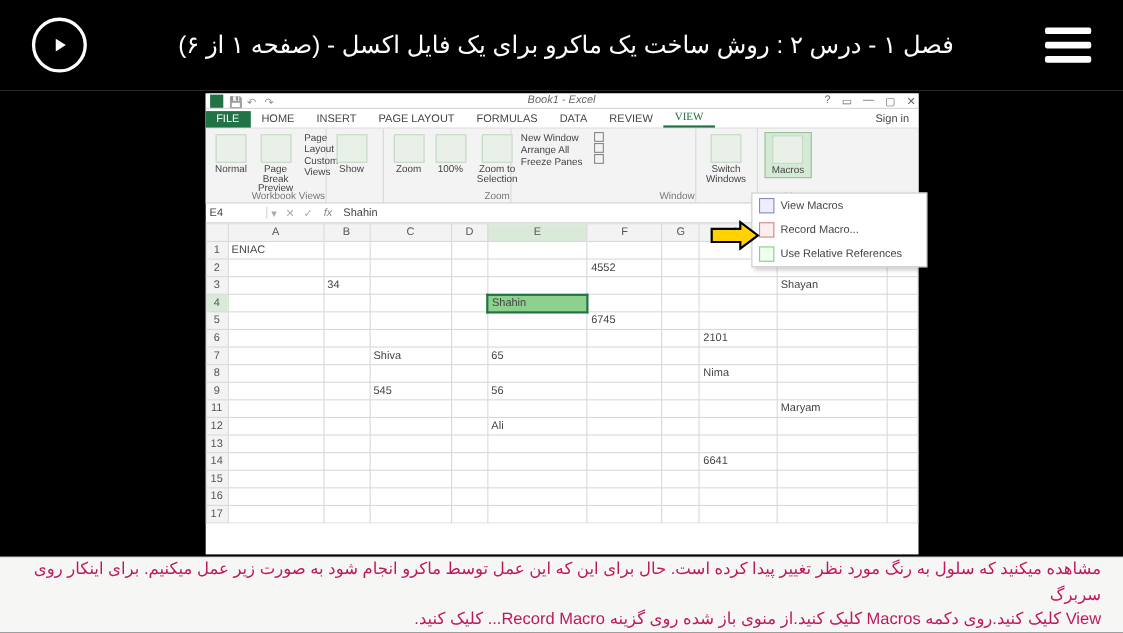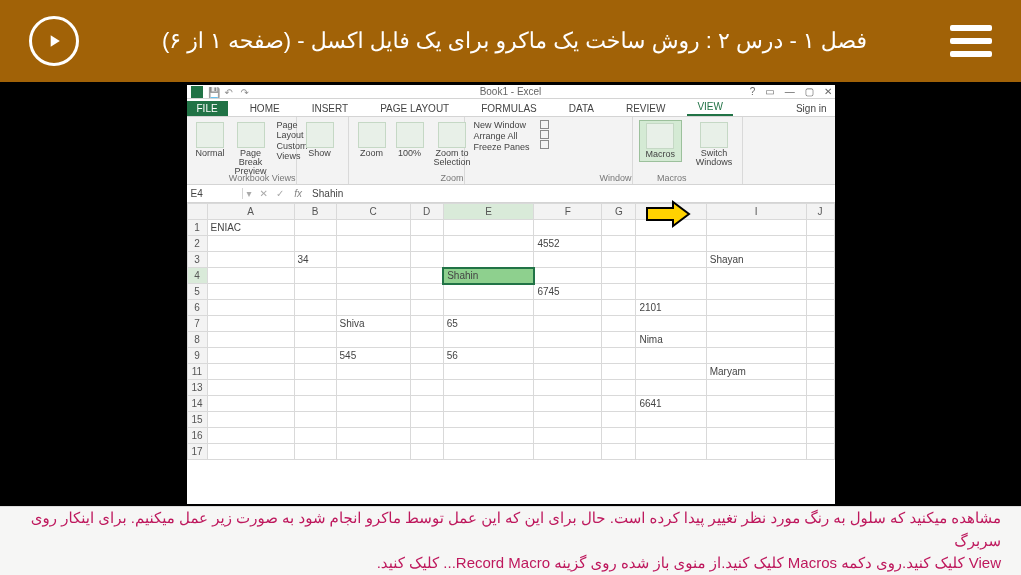--- a/index.html
+++ b/index.html
@@ -1,44 +1,44 @@
 <!DOCTYPE html>
 <html><head>
 <meta charset="utf-8">
 <style>
 * { margin: 0; padding: 0; box-sizing: border-box; }
 body { font-family: "Segoe UI", Tahoma, sans-serif; background: #fff; width: 1021px; height: 575px; overflow: hidden; }
 
 
-.topbar { background: #a16207; height: 82px; display: flex; align-items: center; justify-content: space-between; padding: 0 29px; }
+.topbar { background: #000000; height: 82px; display: flex; align-items: center; justify-content: space-between; padding: 0 29px; }
 .play-circle { width: 50px; height: 50px; border: 3px solid #fff; border-radius: 50%; display: flex; align-items: center; justify-content: center; }
 .play-circle svg { width: 20px; height: 20px; fill: #fff; }
 .topbar-title { color: #fff; font-size: 22px; direction: rtl; flex: 1; text-align: center; }
 .hamburger { width: 42px; height: 32px; display: flex; flex-direction: column; justify-content: space-between; cursor: pointer; }
 .hamburger div { height: 6px; background: #fff; border-radius: 2px; }
 
 
 .stage { background: #000; height: 424px; display: flex; justify-content: center; align-items: flex-start; position: relative; }
 
 
 .excel { width: 648px; height: 419px; background: #fff; margin-top: 3px; font-size: 10px; color: #444; position: relative; }
 
 
 .excel-titlebar { height: 14px; background: #fff; border-bottom: 1px solid #d4d4d4; display: flex; align-items: center; position: relative; }
 .excel-titlebar .left-icons { display: flex; align-items: center; gap: 6px; padding-left: 4px; }
 .excel-titlebar .xl-icon { width: 12px; height: 12px; background: #217346; display: inline-block; }
 .excel-titlebar .qi { width: 10px; height: 10px; display: inline-block; opacity: .6; }
-.excel-titlebar .center { position: absolute; left: 0; right: 0; text-align: center; font-size: 10px; color: #666; }
+.excel-titlebar .center { position: absolute; left: 0; right: 0; text-align: center; font-size: 10px; color: #666; font-style: italic; }
 .excel-titlebar .win-btns { position: absolute; right: 2px; display: flex; gap: 10px; font-size: 10px; color: #666; }
 
 
-.ribbon-tabs { height: 18px; background: #fff; display: flex; align-items: flex-end; border-bottom: 1px solid #d4d4d4; font-size: 10px; gap: 12px; }
+.ribbon-tabs { height: 18px; background: #fff; display: flex; align-items: flex-end; border-bottom: 1px solid #d4d4d4; font-size: 10px; }
 .ribbon-tabs .file-tab { background: #217346; color: #fff; padding: 2px 10px; }
 .ribbon-tabs .tab { padding: 2px 10px; color: #444; cursor: pointer; }
-.ribbon-tabs .tab.active { color: #217346; border-bottom: 2px solid #217346; }
+.ribbon-tabs .tab.active { color: #217346; border-bottom: 2px solid #217346; font-family: Liberation Serif, serif; }
 .ribbon-tabs .signin { margin-left: auto; padding: 2px 8px; color: #444; }
 
 
 .ribbon { height: 68px; background: #f3f3f3; border-bottom: 1px solid #d4d4d4; display: flex; position: relative; }
 .rgroup { border-right: 1px solid #d9d9d9; padding: 3px 6px 2px 6px; display: flex; flex-direction: column; justify-content: space-between; position: relative; }
 .rgroup .label { text-align: right; font-size: 9px; color: #777; position: absolute; bottom: 1px; left: 0; right: 0; }
 .rgroup .items { display: flex; gap: 4px; align-items: flex-start; }
 .ritem { display: flex; flex-direction: column; align-items: center; gap: 1px; cursor: pointer; padding: 2px 3px; }
 .ritem .ic { width: 22px; height: 22px; background: #e8f0e8; border: 1px solid #c5d8c5; }
 .ritem span { font-size: 9px; color: #444; text-align: center; line-height: 1; }
@@ -215,40 +215,54 @@
                 <div class="ic sm"></div>
               </div>
             <div class="row">
                 <div class="ic sm"></div>
               </div>
           </div>
         </div>
         <div class="label">Window</div>
       </div>
 
+      <div class="rgroup" style="width:56px">
+        <div class="items">
+          <div class="ritem big">
+              <div class="ic"></div>
+              <span>Switch Windows</span>
+            </div>
+        </div>
+        <div class="label"></div>
+      </div>
+
       <div class="rgroup" style="width:54px;border-right:none">
         <div class="items">
           <div class="ritem big macros-btn">
               <div class="ic"></div>
               <span>Macros</span>
             </div>
         </div>
         <div class="label">Macros</div>
       </div>
 
-      <div class="rgroup" style="width:56px">
-        <div class="items">
-          <div class="ritem big">
-              <div class="ic"></div>
-              <span>Switch Windows</span>
-            </div>
-        </div>
-        <div class="label"></div>
-      </div>
-
+      <div class="macros-menu">
+        <div class="mi">
+            <div class="mic"></div>
+            <span>View Macros</span>
+          </div>
+        <div class="mi">
+            <div class="mic"></div>
+            <span>Record Macro...</span>
+          </div>
+        <div class="mi">
+            <div class="mic"></div>
+            <span>Use Relative References</span>
+          </div>
+      </div>
     </div>
 
     <div class="fbar">
       <div class="namebox">E4</div>
       <span style="padding:0 4px;color:#aaa">▾</span>
       <span style="padding:0 4px;color:#aaa">✕</span>
       <span style="padding:0 4px;color:#aaa">✓</span>
       <span class="fx">fx</span>
       <span class="fval">Shahin</span>
     </div>
@@ -393,20 +407,33 @@
               <td></td>
               <td></td>
               <td></td>
               <td></td>
               <td></td>
               <td></td>
               <td>Maryam</td>
               <td></td>
             </tr>
         <tr>
+              <th class="rh">12</th>
+              <td></td>
+              <td></td>
+              <td></td>
+              <td></td>
+              <td>Ali</td>
+              <td></td>
+              <td></td>
+              <td></td>
+              <td></td>
+              <td></td>
+            </tr>
+        <tr>
               <th class="rh">13</th>
               <td></td>
               <td></td>
               <td></td>
               <td></td>
               <td></td>
               <td></td>
               <td></td>
               <td></td>
               <td></td>

